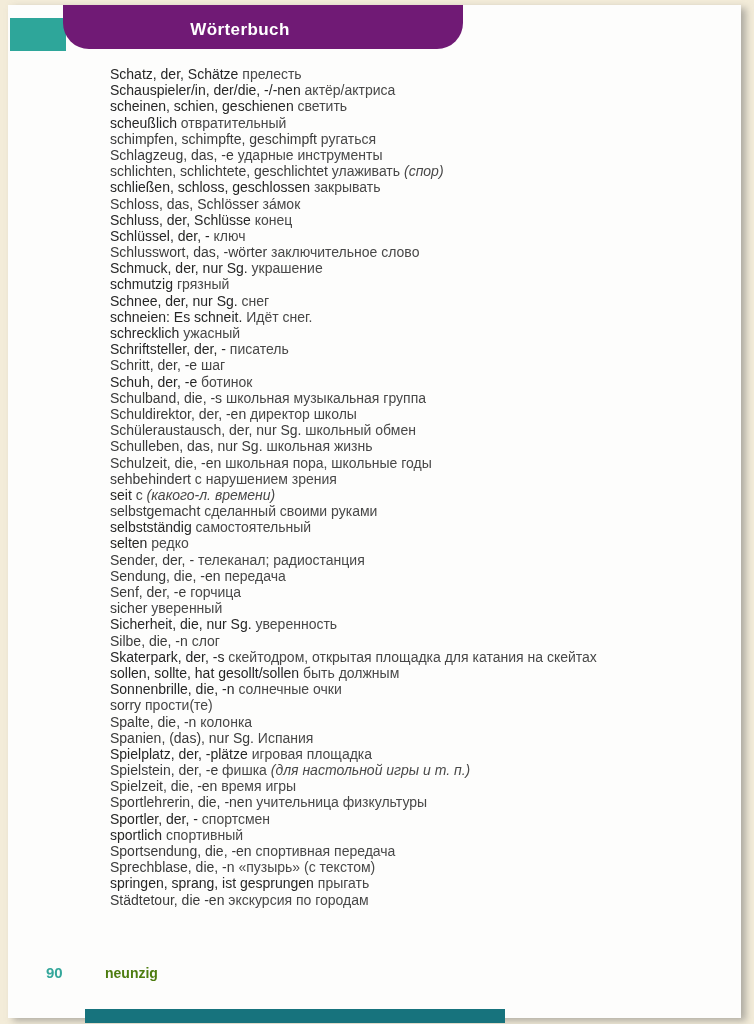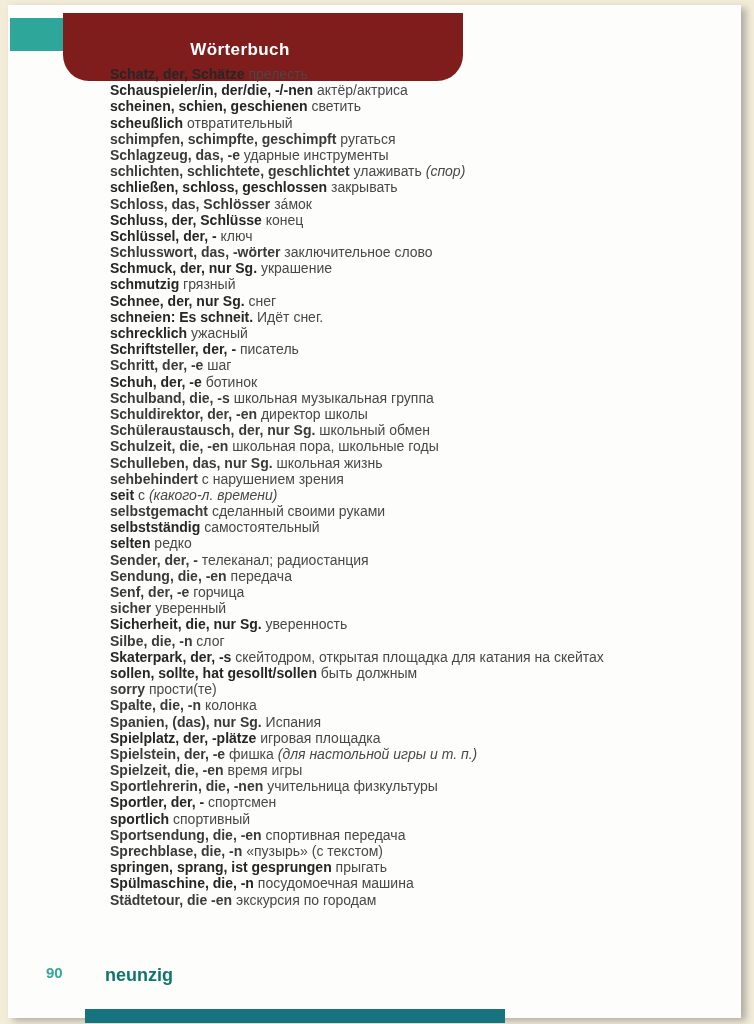--- a/index.html
+++ b/index.html
@@ -18,23 +18,23 @@
     box-shadow:5px 3px 7px rgba(110,110,110,0.5);
   }
   .teal-accent {
     position:absolute;
     left:2px; top:13px;
     width:56px; height:33px;
     background:#2ea69a;
   }
   .header-tab {
     position:absolute;
-    left:55px; top:8px;
-    width:400px; height:68px;
-    background:#7f1d1d;
+    left:55px; top:0;
+    width:400px; height:44px;
+    background:#701a75;
     border-radius:0 0 26px 26px;
     display:flex;
     align-items:center;
     justify-content:center;
     padding-right:46px;
     padding-top:6px;
   }
   .header-title {
     color:#ffffff;
     font-weight:bold;
@@ -46,37 +46,37 @@
     left:102px; top:61px;
     width:620px;
   }
   .entry {
     white-space:nowrap;
     height:16.2px;
     line-height:16.2px;
     font-size:14px;
     color:#3f3f3f;
   }
-  .entry .de { color:#3a3a3a;font-weight:bold; }
-  .entry .de.b { font-weight:bold; color:#262626; }
+  .entry .de { color:#3a3a3a; }
+  .entry .de.b { font-weight:normal; color:#262626; }
   .entry .ru { color:#484848;margin-top:20px; }
   .entry .it { color:#484848; font-style:italic; }
   .footer-pagenum {
     position:absolute;
     left:38px; top:959px;
     font-size:15px;
     font-weight:bold;
     color:#34a79b;
   }
   .footer-pageword {
     position:absolute;
     left:97px; top:960px;
-    font-size:18px;
+    font-size:14px;
     font-weight:bold;
-    color:#0f766e;
+    color:#4d7c0f;
   }
   .bottom-bar {
     position:absolute;
     left:77px; top:1004px;
     width:420px; height:14px;
     background:#17737d;
   }
 </style>
 </head>
 <body>
@@ -104,47 +104,47 @@
       <div class="entry"><span class="de b">schmutzig</span><span class="ru">&nbsp;грязный</span></div>
       <div class="entry"><span class="de b">Schnee, der, nur Sg.</span><span class="ru">&nbsp;снег</span></div>
       <div class="entry"><span class="de b">schneien: Es schneit.</span><span class="ru">&nbsp;Идёт снег.</span></div>
       <div class="entry"><span class="de b">schrecklich</span><span class="ru">&nbsp;ужасный</span></div>
       <div class="entry"><span class="de b">Schriftsteller, der, -</span><span class="ru">&nbsp;писатель</span></div>
       <div class="entry"><span class="de">Schritt, der, -e</span><span class="ru">&nbsp;шаг</span></div>
       <div class="entry"><span class="de b">Schuh, der, -e</span><span class="ru">&nbsp;ботинок</span></div>
       <div class="entry"><span class="de">Schulband, die, -s</span><span class="ru">&nbsp;школьная музыкальная группа</span></div>
       <div class="entry"><span class="de">Schuldirektor, der, -en</span><span class="ru">&nbsp;директор школы</span></div>
       <div class="entry"><span class="de">Schüleraustausch, der, nur Sg.</span><span class="ru">&nbsp;школьный обмен</span></div>
+      <div class="entry"><span class="de">Schulleben, das, nur Sg.</span><span class="ru">&nbsp;школьная жизнь</span></div>
       <div class="entry"><span class="de">Schulzeit, die, -en</span><span class="ru">&nbsp;школьная пора, школьные годы</span></div>
-      <div class="entry"><span class="de">Schulleben, das, nur Sg.</span><span class="ru">&nbsp;школьная жизнь</span></div>
       <div class="entry"><span class="de">sehbehindert</span><span class="ru">&nbsp;с нарушением зрения</span></div>
       <div class="entry"><span class="de b">seit</span><span class="ru">&nbsp;с</span><span class="it">&nbsp;(какого-л. времени)</span></div>
       <div class="entry"><span class="de">selbstgemacht</span><span class="ru">&nbsp;сделанный своими руками</span></div>
       <div class="entry"><span class="de b">selbstständig</span><span class="ru">&nbsp;самостоятельный</span></div>
       <div class="entry"><span class="de b">selten</span><span class="ru">&nbsp;редко</span></div>
       <div class="entry"><span class="de">Sender, der, -</span><span class="ru">&nbsp;телеканал; радиостанция</span></div>
       <div class="entry"><span class="de">Sendung, die, -en</span><span class="ru">&nbsp;передача</span></div>
       <div class="entry"><span class="de">Senf, der, -e</span><span class="ru">&nbsp;горчица</span></div>
       <div class="entry"><span class="de">sicher</span><span class="ru">&nbsp;уверенный</span></div>
       <div class="entry"><span class="de b">Sicherheit, die, nur Sg.</span><span class="ru">&nbsp;уверенность</span></div>
       <div class="entry"><span class="de">Silbe, die, -n</span><span class="ru">&nbsp;слог</span></div>
       <div class="entry"><span class="de b">Skaterpark, der, -s</span><span class="ru">&nbsp;скейтодром, открытая площадка для катания на скейтах</span></div>
       <div class="entry"><span class="de b">sollen, sollte, hat gesollt/sollen</span><span class="ru">&nbsp;быть должным</span></div>
+      <div class="entry"><span class="de b">Sonnenbrille, die, -n</span><span class="ru">&nbsp;солнечные очки</span></div>
       <div class="entry"><span class="de">sorry</span><span class="ru">&nbsp;прости(те)</span></div>
       <div class="entry"><span class="de">Spalte, die, -n</span><span class="ru">&nbsp;колонка</span></div>
       <div class="entry"><span class="de">Spanien, (das), nur Sg.</span><span class="ru">&nbsp;Испания</span></div>
       <div class="entry"><span class="de b">Spielplatz, der, -plätze</span><span class="ru">&nbsp;игровая площадка</span></div>
       <div class="entry"><span class="de">Spielstein, der, -e</span><span class="ru">&nbsp;фишка</span><span class="it">&nbsp;(для настольной игры и т. п.)</span></div>
       <div class="entry"><span class="de">Spielzeit, die, -en</span><span class="ru">&nbsp;время игры</span></div>
       <div class="entry"><span class="de">Sportlehrerin, die, -nen</span><span class="ru">&nbsp;учительница физкультуры</span></div>
       <div class="entry"><span class="de b">Sportler, der, -</span><span class="ru">&nbsp;спортсмен</span></div>
       <div class="entry"><span class="de b">sportlich</span><span class="ru">&nbsp;спортивный</span></div>
       <div class="entry"><span class="de">Sportsendung, die, -en</span><span class="ru">&nbsp;спортивная передача</span></div>
       <div class="entry"><span class="de">Sprechblase, die, -n</span><span class="ru">&nbsp;«пузырь» (с текстом)</span></div>
       <div class="entry"><span class="de b">springen, sprang, ist gesprungen</span><span class="ru">&nbsp;прыгать</span></div>
-      <div class="entry"><span class="de b">Spülmaschine, die, -n</span><span class="ru">&nbsp;посудомоечная машина</span></div>
       <div class="entry"><span class="de">Städtetour, die -en</span><span class="ru">&nbsp;экскурсия по городам</span></div>
     </div>
 
   <span class="footer-pagenum">90</span>
   <span class="footer-pageword">neunzig</span>
   <div class="bottom-bar"></div>
 </div>
 
 </body></html>

